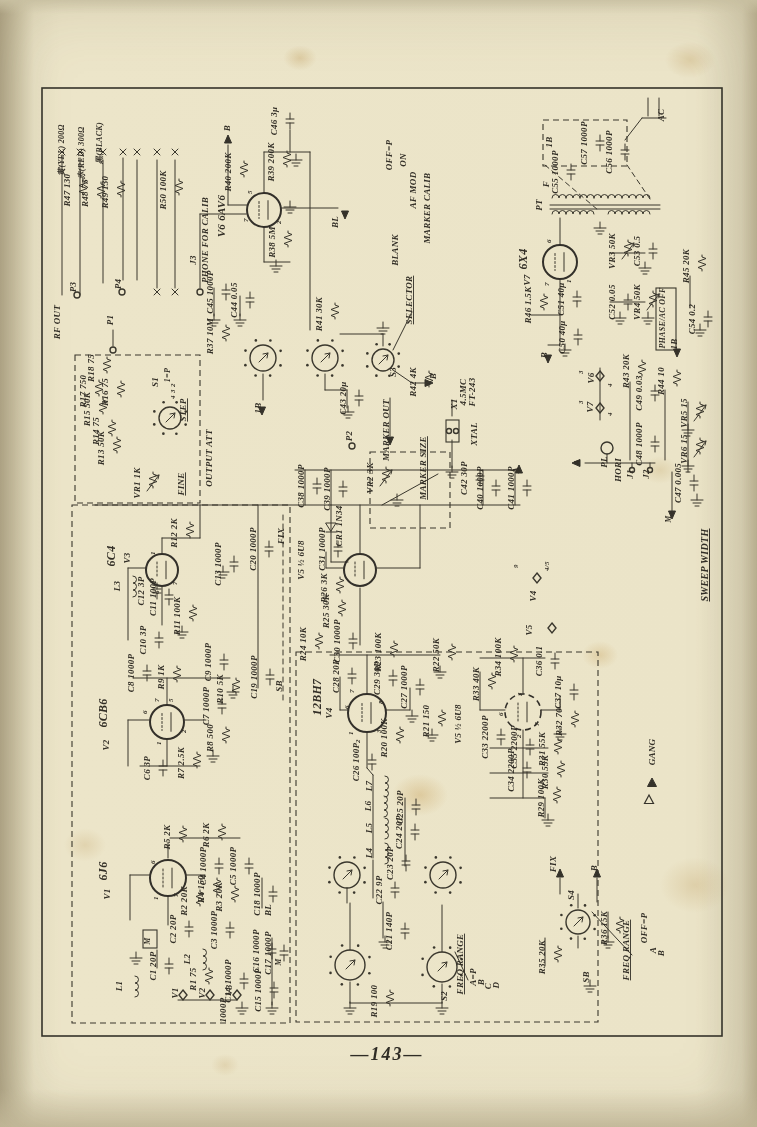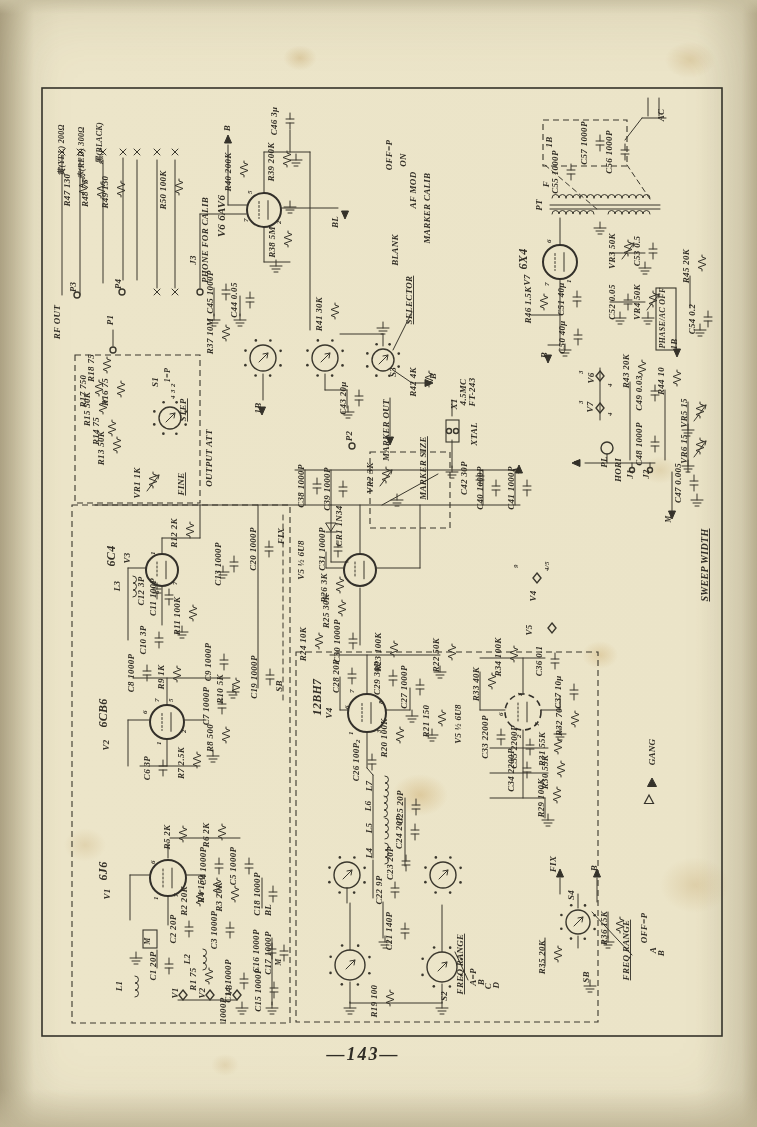--- a/index.html
+++ b/index.html
@@ -27,21 +27,21 @@
   .bx{fill:none;stroke:#3a372d;stroke-width:1.1;}
   .bx.d{stroke-dasharray:6 4;}
   .tube{fill:none;stroke:#33302a;stroke-width:2;}
   .tube.d{stroke-dasharray:6 4;stroke-width:1.6;}
   .sw{fill:none;stroke:#3a372d;stroke-width:1.4;}
   .dot{fill:#3a372d;stroke:none;}
   .lbl{fill:#322e26;font-family:"Liberation Serif","DejaVu Serif",serif;
        font-style:italic;font-weight:600;letter-spacing:.3px;}
   .tri-f{fill:#35322a;stroke:#35322a;}
   .tri-o{fill:none;stroke:#35322a;stroke-width:1.2;}
-  .page-number{position:absolute;left:308px;top:1044px;width:110px;text-align:center;
+  .page-number{position:absolute;left:332px;top:1044px;width:110px;text-align:center;
        font-style:italic;font-weight:700;font-size:18px;color:#2f2c25;letter-spacing:2px;}
 </style>
 </head>
 <body>
 
 <div class="paper"></div>
 
 <svg id="schem" width="757" height="1127" viewBox="0 0 757 1127">
     <rect x="42" y="88" width="680" height="948" class="frame"></rect>
     <line x1="62" y1="155" x2="62" y2="295" class="w"></line>

